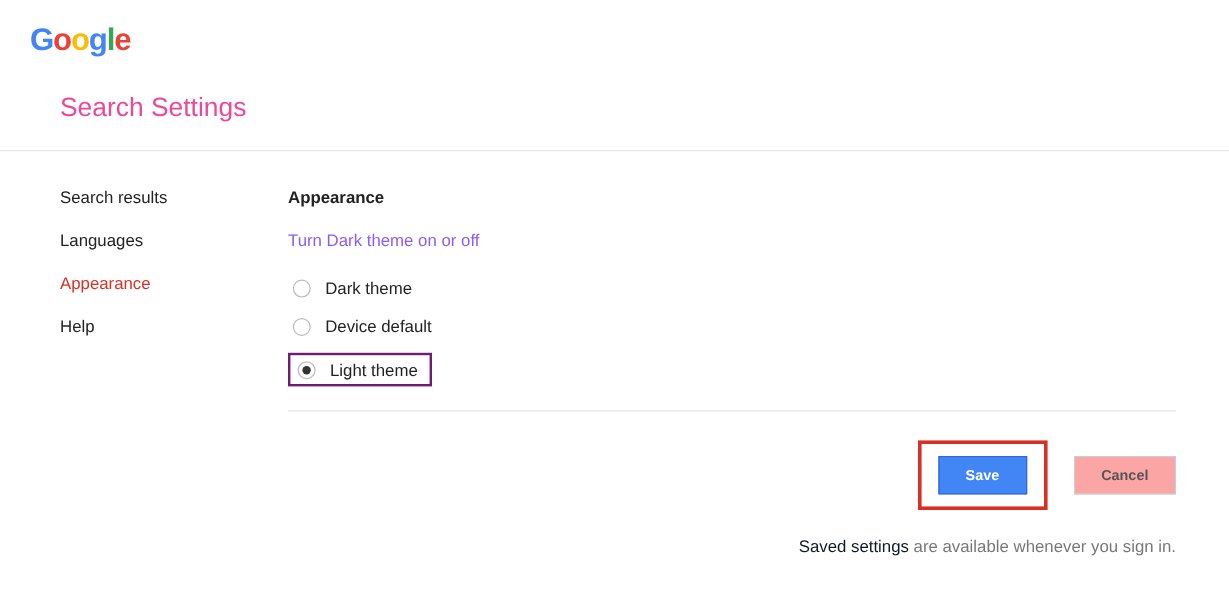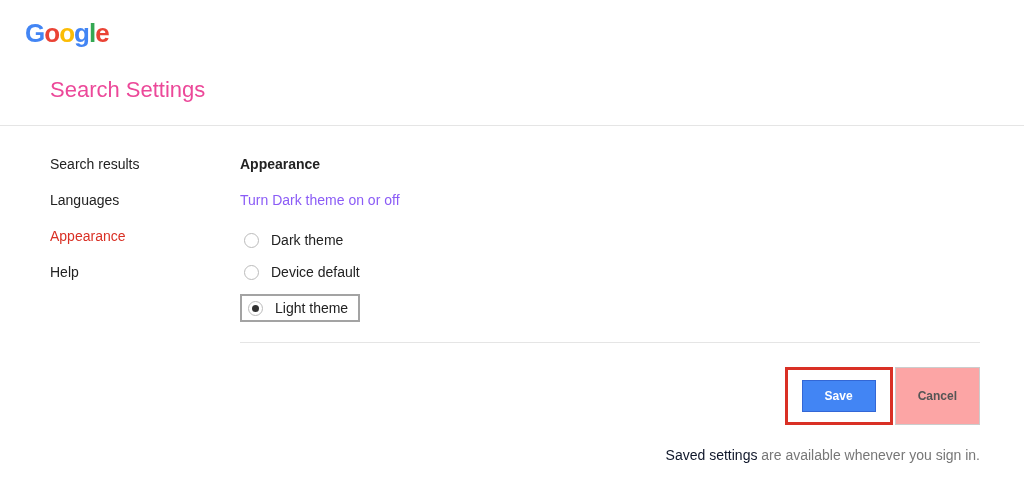--- a/index.html
+++ b/index.html
@@ -90,33 +90,34 @@
       height: 7px;
       background: #333;
       border-radius: 50%;
       display: block;
     }
     .radio-label {
       font-size: 14px;
       color: #222;
     }
     .highlight-box {
-      border: 2px solid #a3a3a3;
+      border: 2px solid #701a75;
       display: inline-flex;
       padding: 2px 6px 2px 2px;
     }
     .hr-thin {
       border: none;
       border-top: 1px solid #e5e5e5;
       margin: 20px 0 24px 0;
     }
     .button-row {
       display: flex;
       justify-content: flex-end;
-      gap: 2px;
+      gap: 22px;
+      align-items: center;
     }
     .save-wrap {
       border: 3px solid #d93025;
       padding: 10px 14px;
     }
     .btn {
       font-size: 12px;
       padding: 8px 22px;
       border: 1px solid #ccc;
       cursor: pointer;

